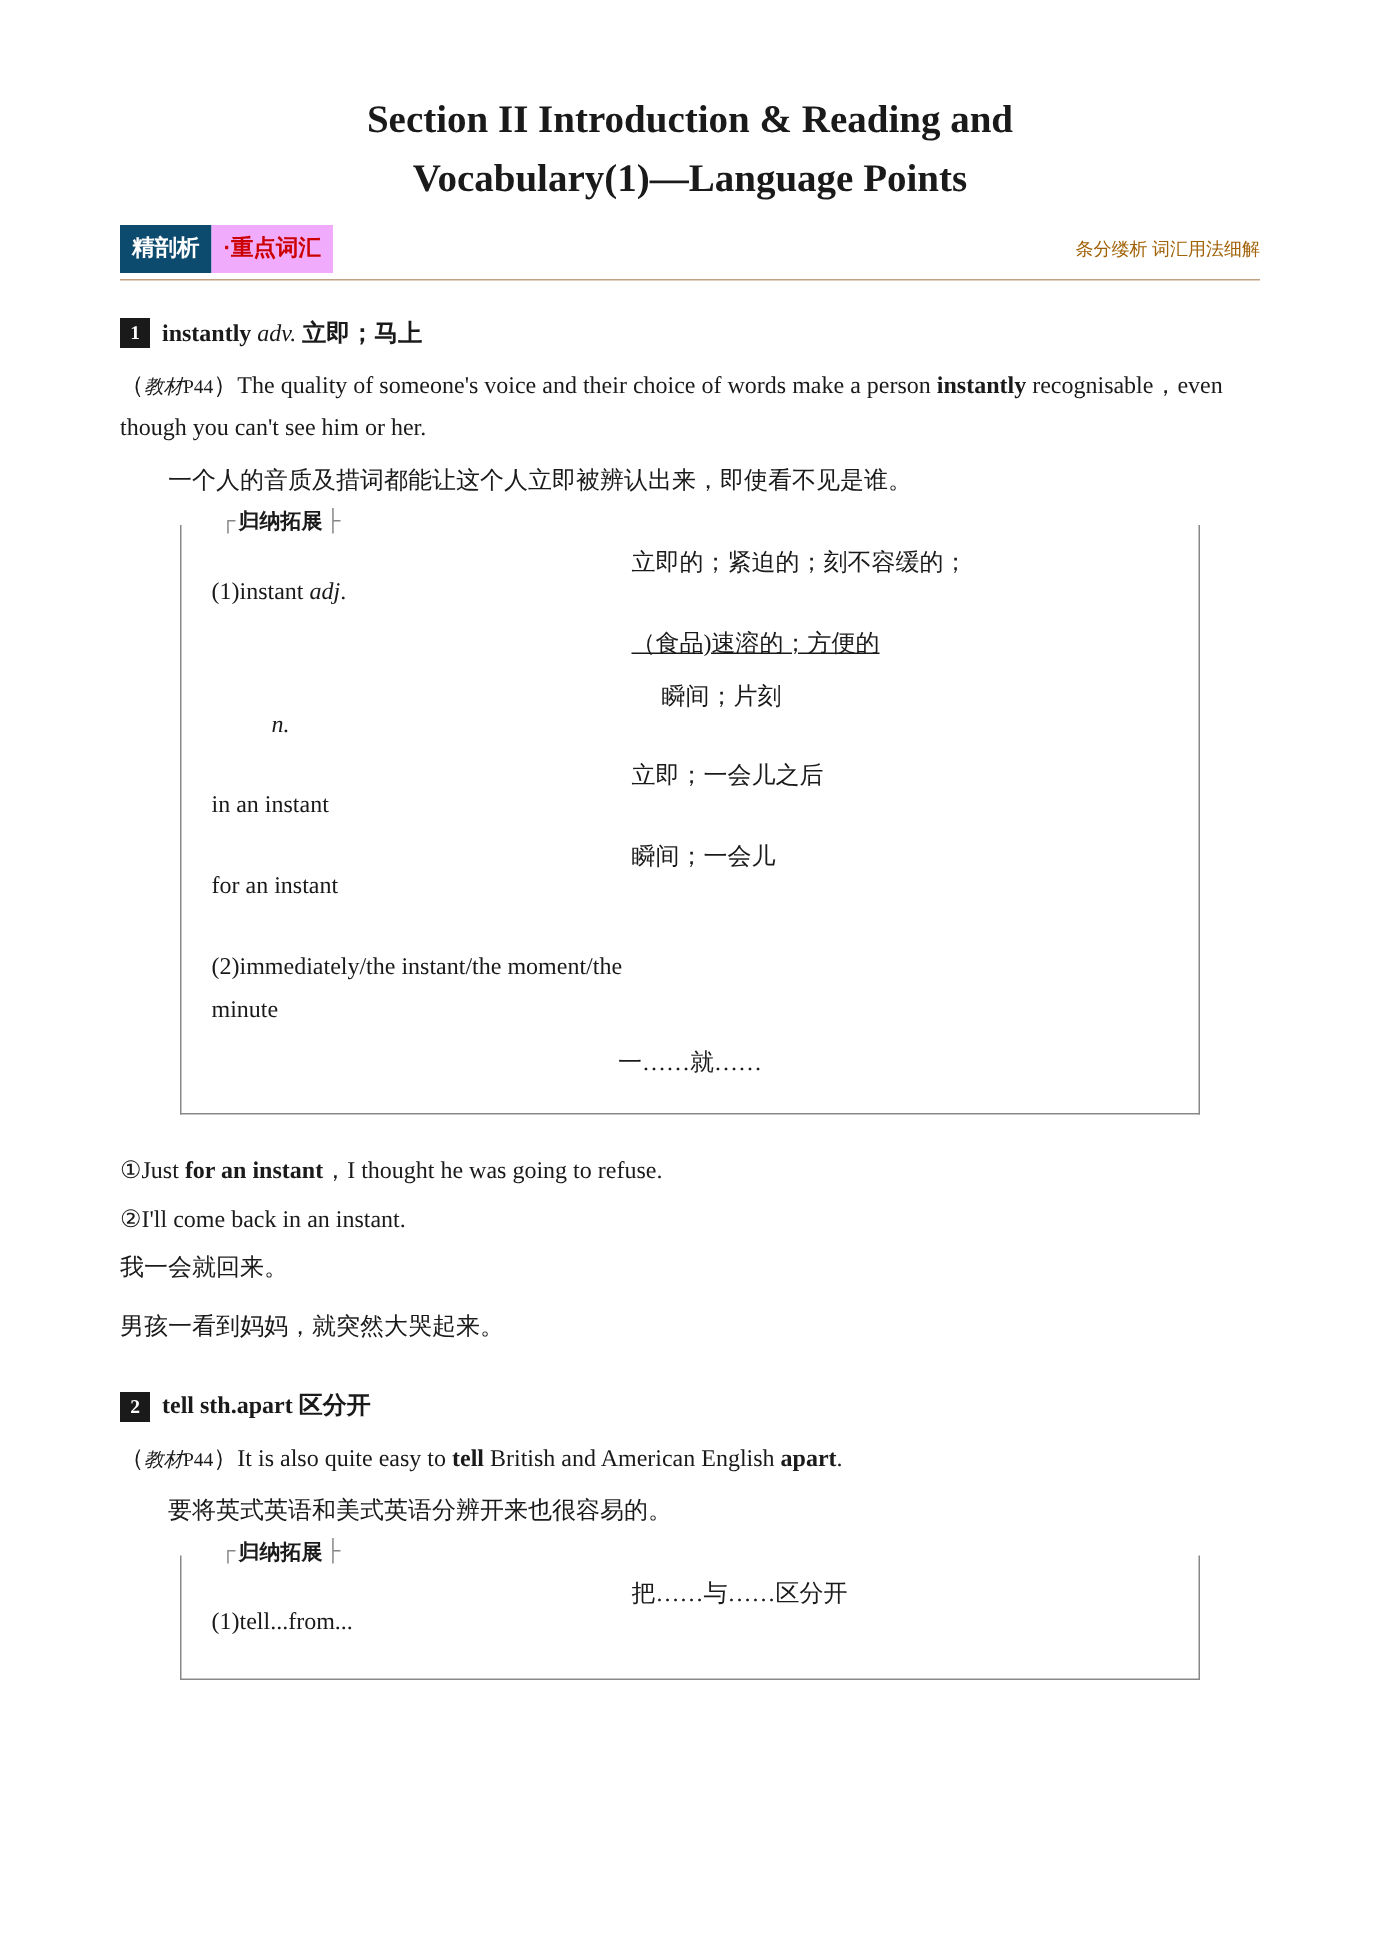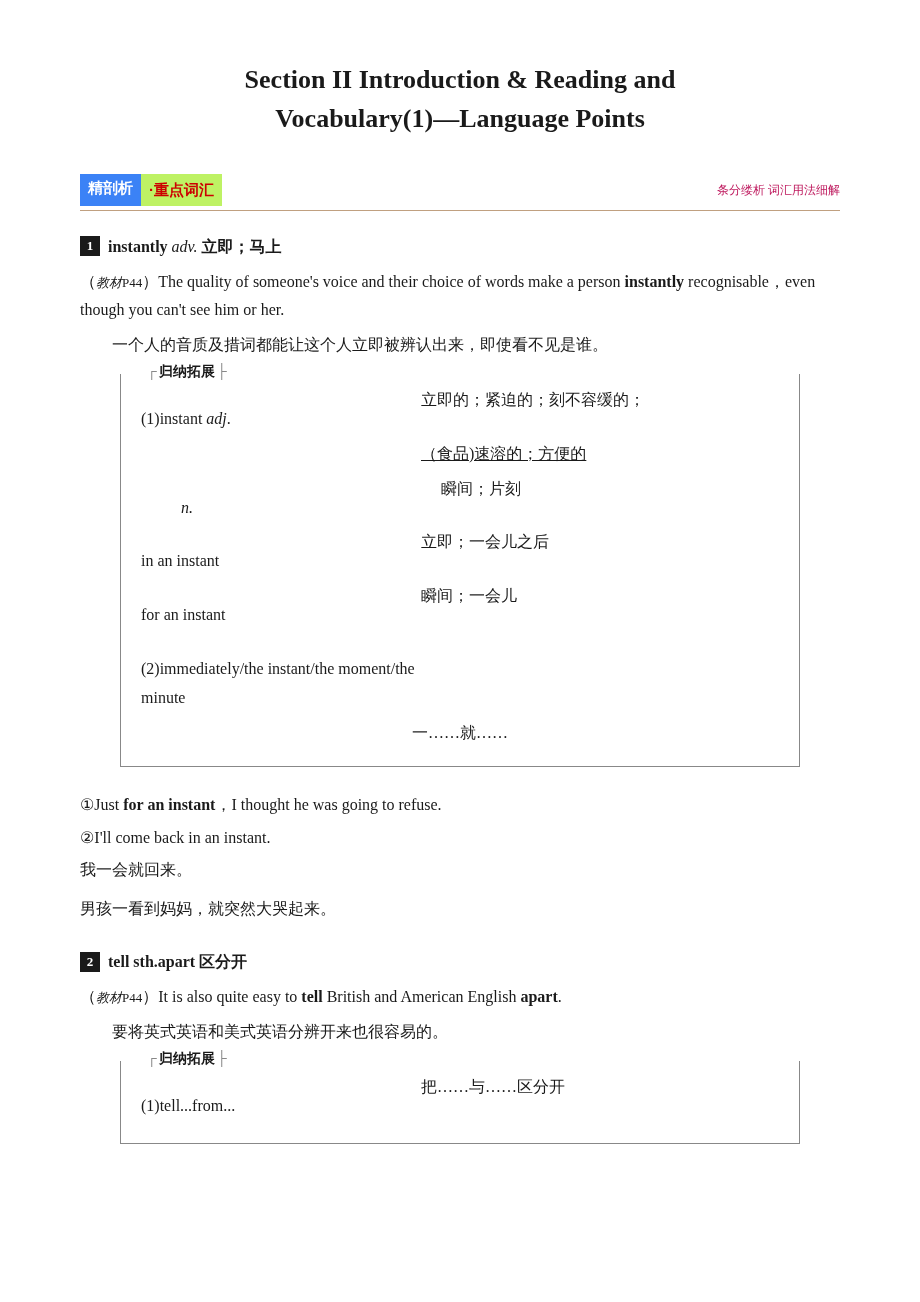--- a/index.html
+++ b/index.html
@@ -15,55 +15,55 @@
       min-height: 1302px;
       padding: 40px 80px;
       font-size: 16px;
       line-height: 1.7;
     }
     .page-title {
       text-align: center;
       font-weight: bold;
       font-size: 26px;
       line-height: 1.5;
-      margin-bottom: 36px;
+      margin-bottom: 12px;
       margin-top: 20px;
     }
     .section-banner {
       display: flex;
       align-items: center;
       border-bottom: 1px solid #c0a080;
       margin-bottom: 22px;
       padding-bottom: 4px;
     }
     .banner-left {
       display: flex;
       align-items: center;
       gap: 0;
     }
     .banner-tag-1 {
-      background: #3b82f6;
+      background: #0c4a6e;
       color: #ffffff;
       font-size: 15px;
       font-weight: bold;
       padding: 3px 8px;
-      font-family: Liberation Mono, monospace;
+      font-family: Liberation Sans, sans-serif;
     }
     .banner-tag-2 {
-      background: #bef264;
+      background: #f0abfc;
       color: #cc0000;
       font-size: 15px;
       font-weight: bold;
       padding: 3px 8px;
       font-family: "SimHei", "STHeiti", sans-serif;
     }
     .banner-right {
       margin-left: auto;
       font-size: 12px;
-      color: #be185d;
+      color: #a16207;
       font-family: "SimSun", serif;
     }
     .word-entry {
       margin-bottom: 24px;
     }
     .word-heading {
       display: flex;
       align-items: center;
       gap: 8px;
       margin-bottom: 8px;

